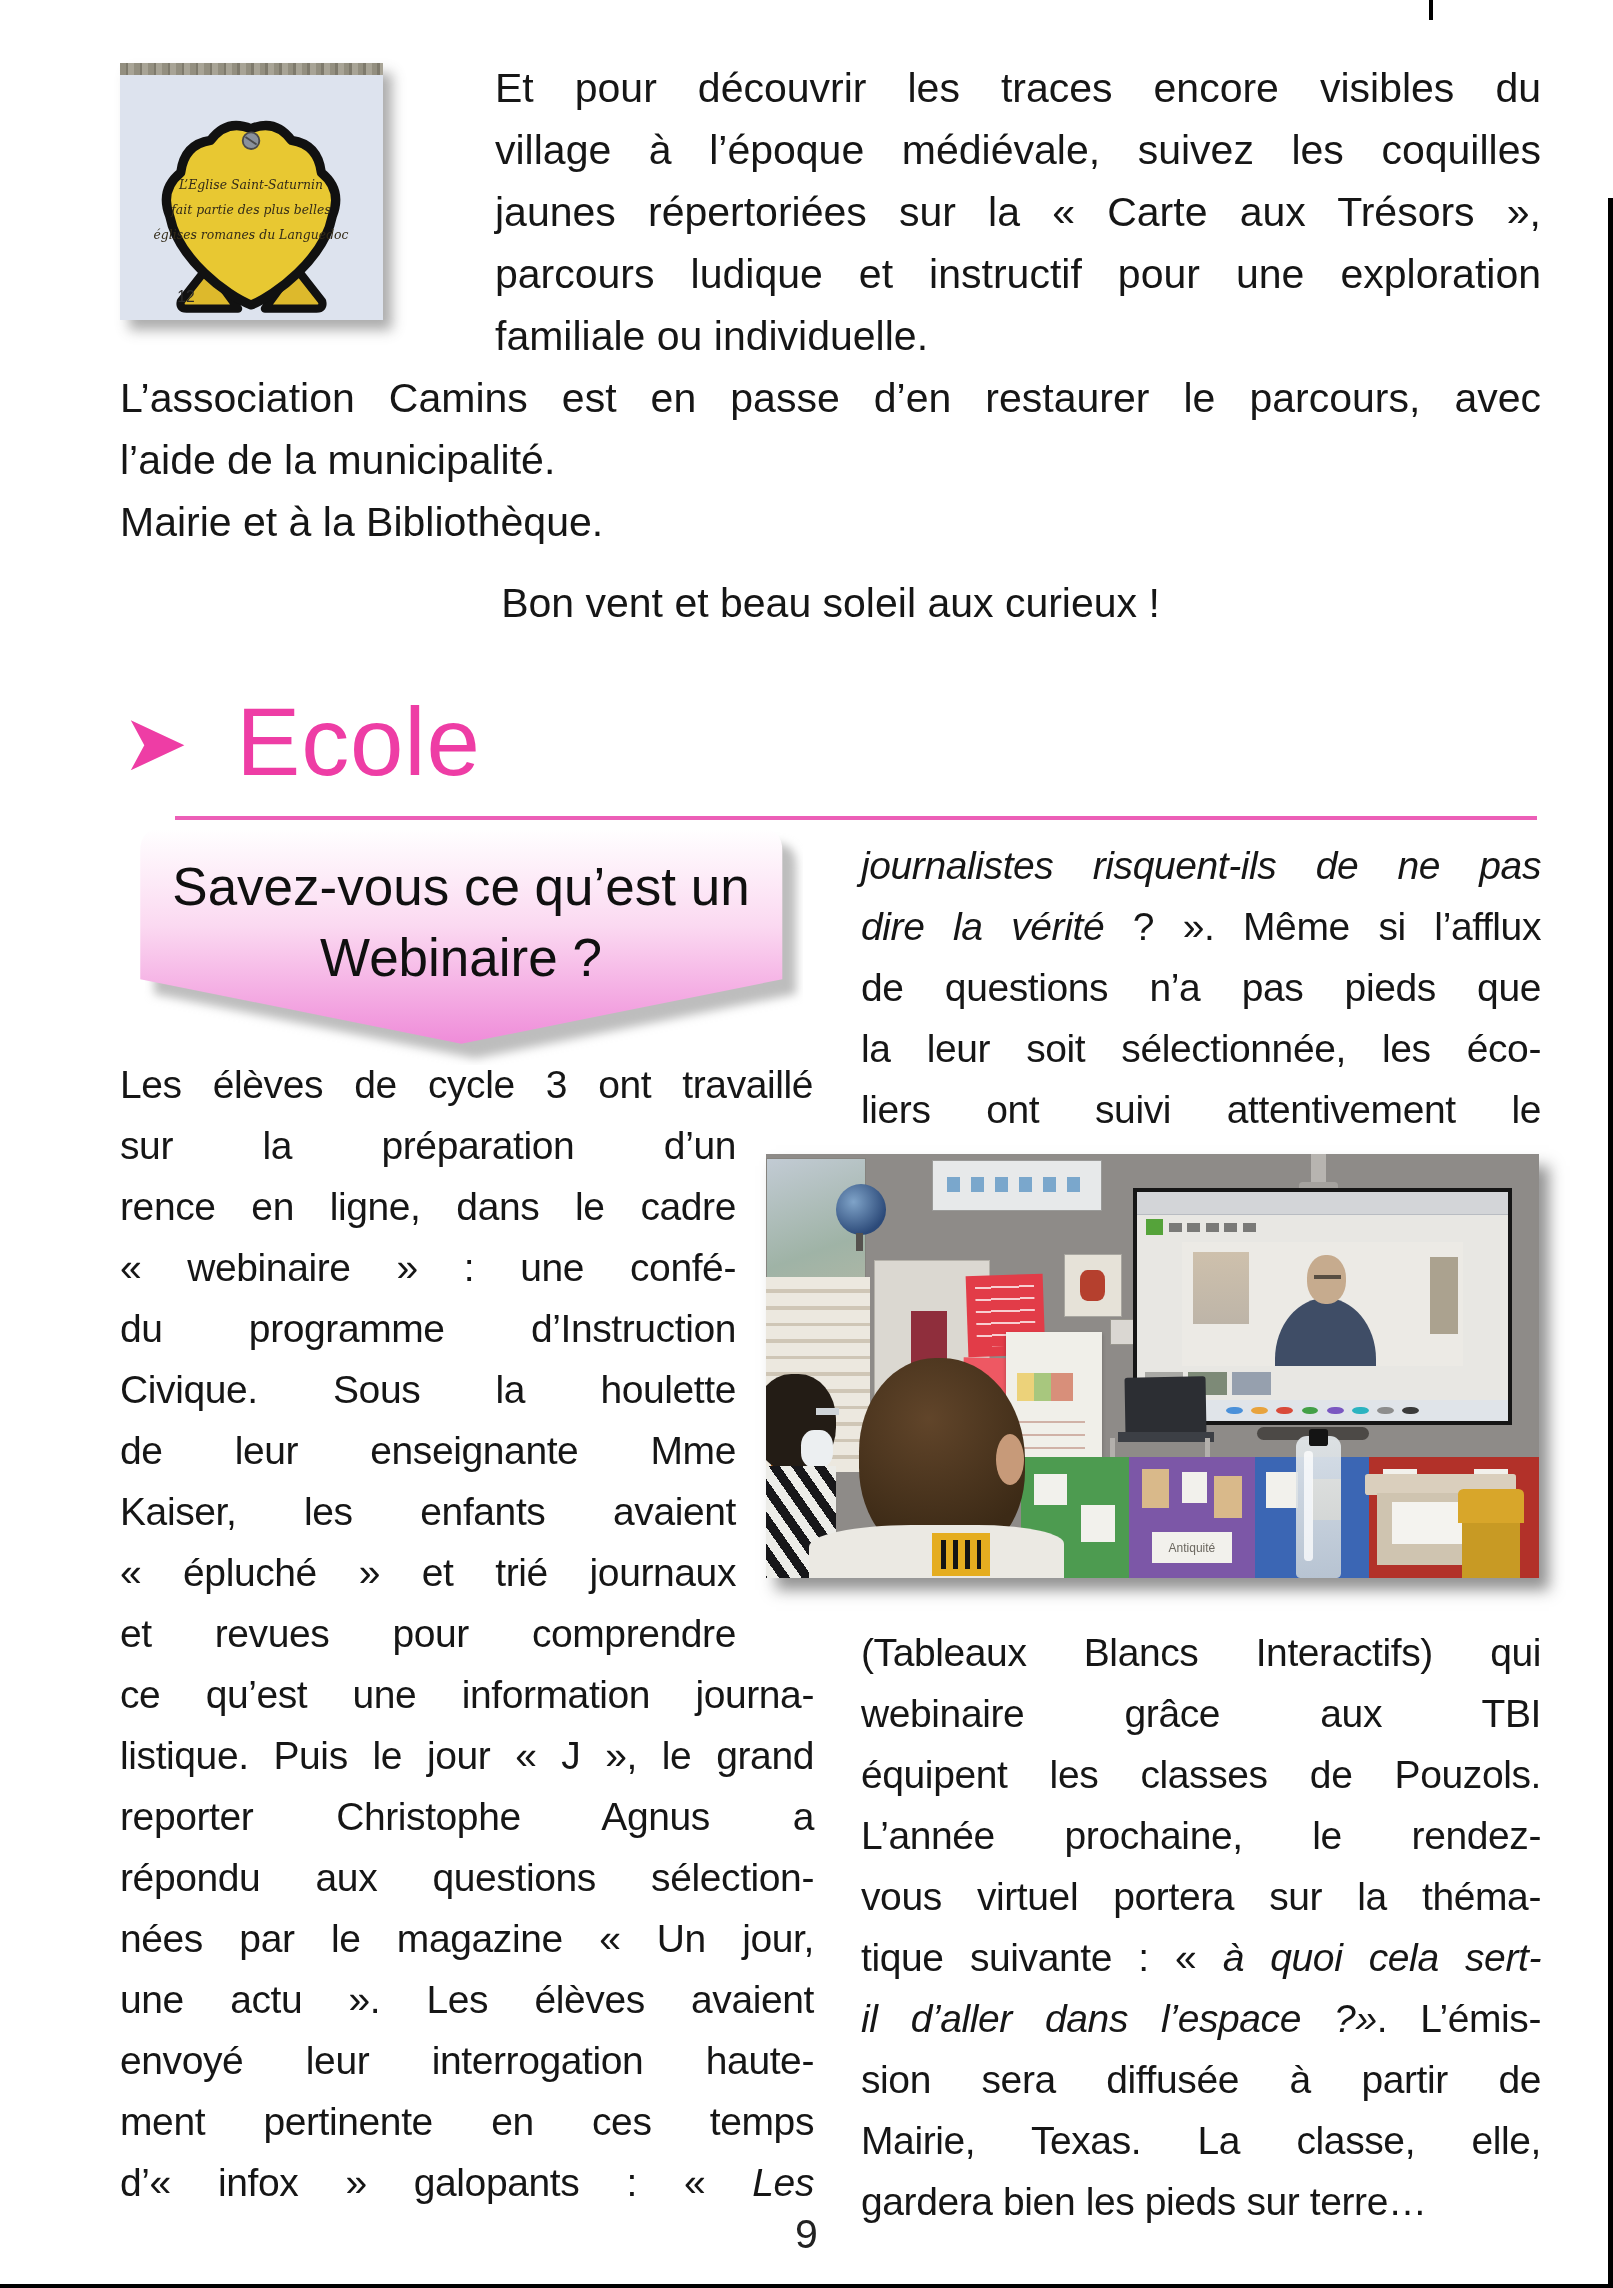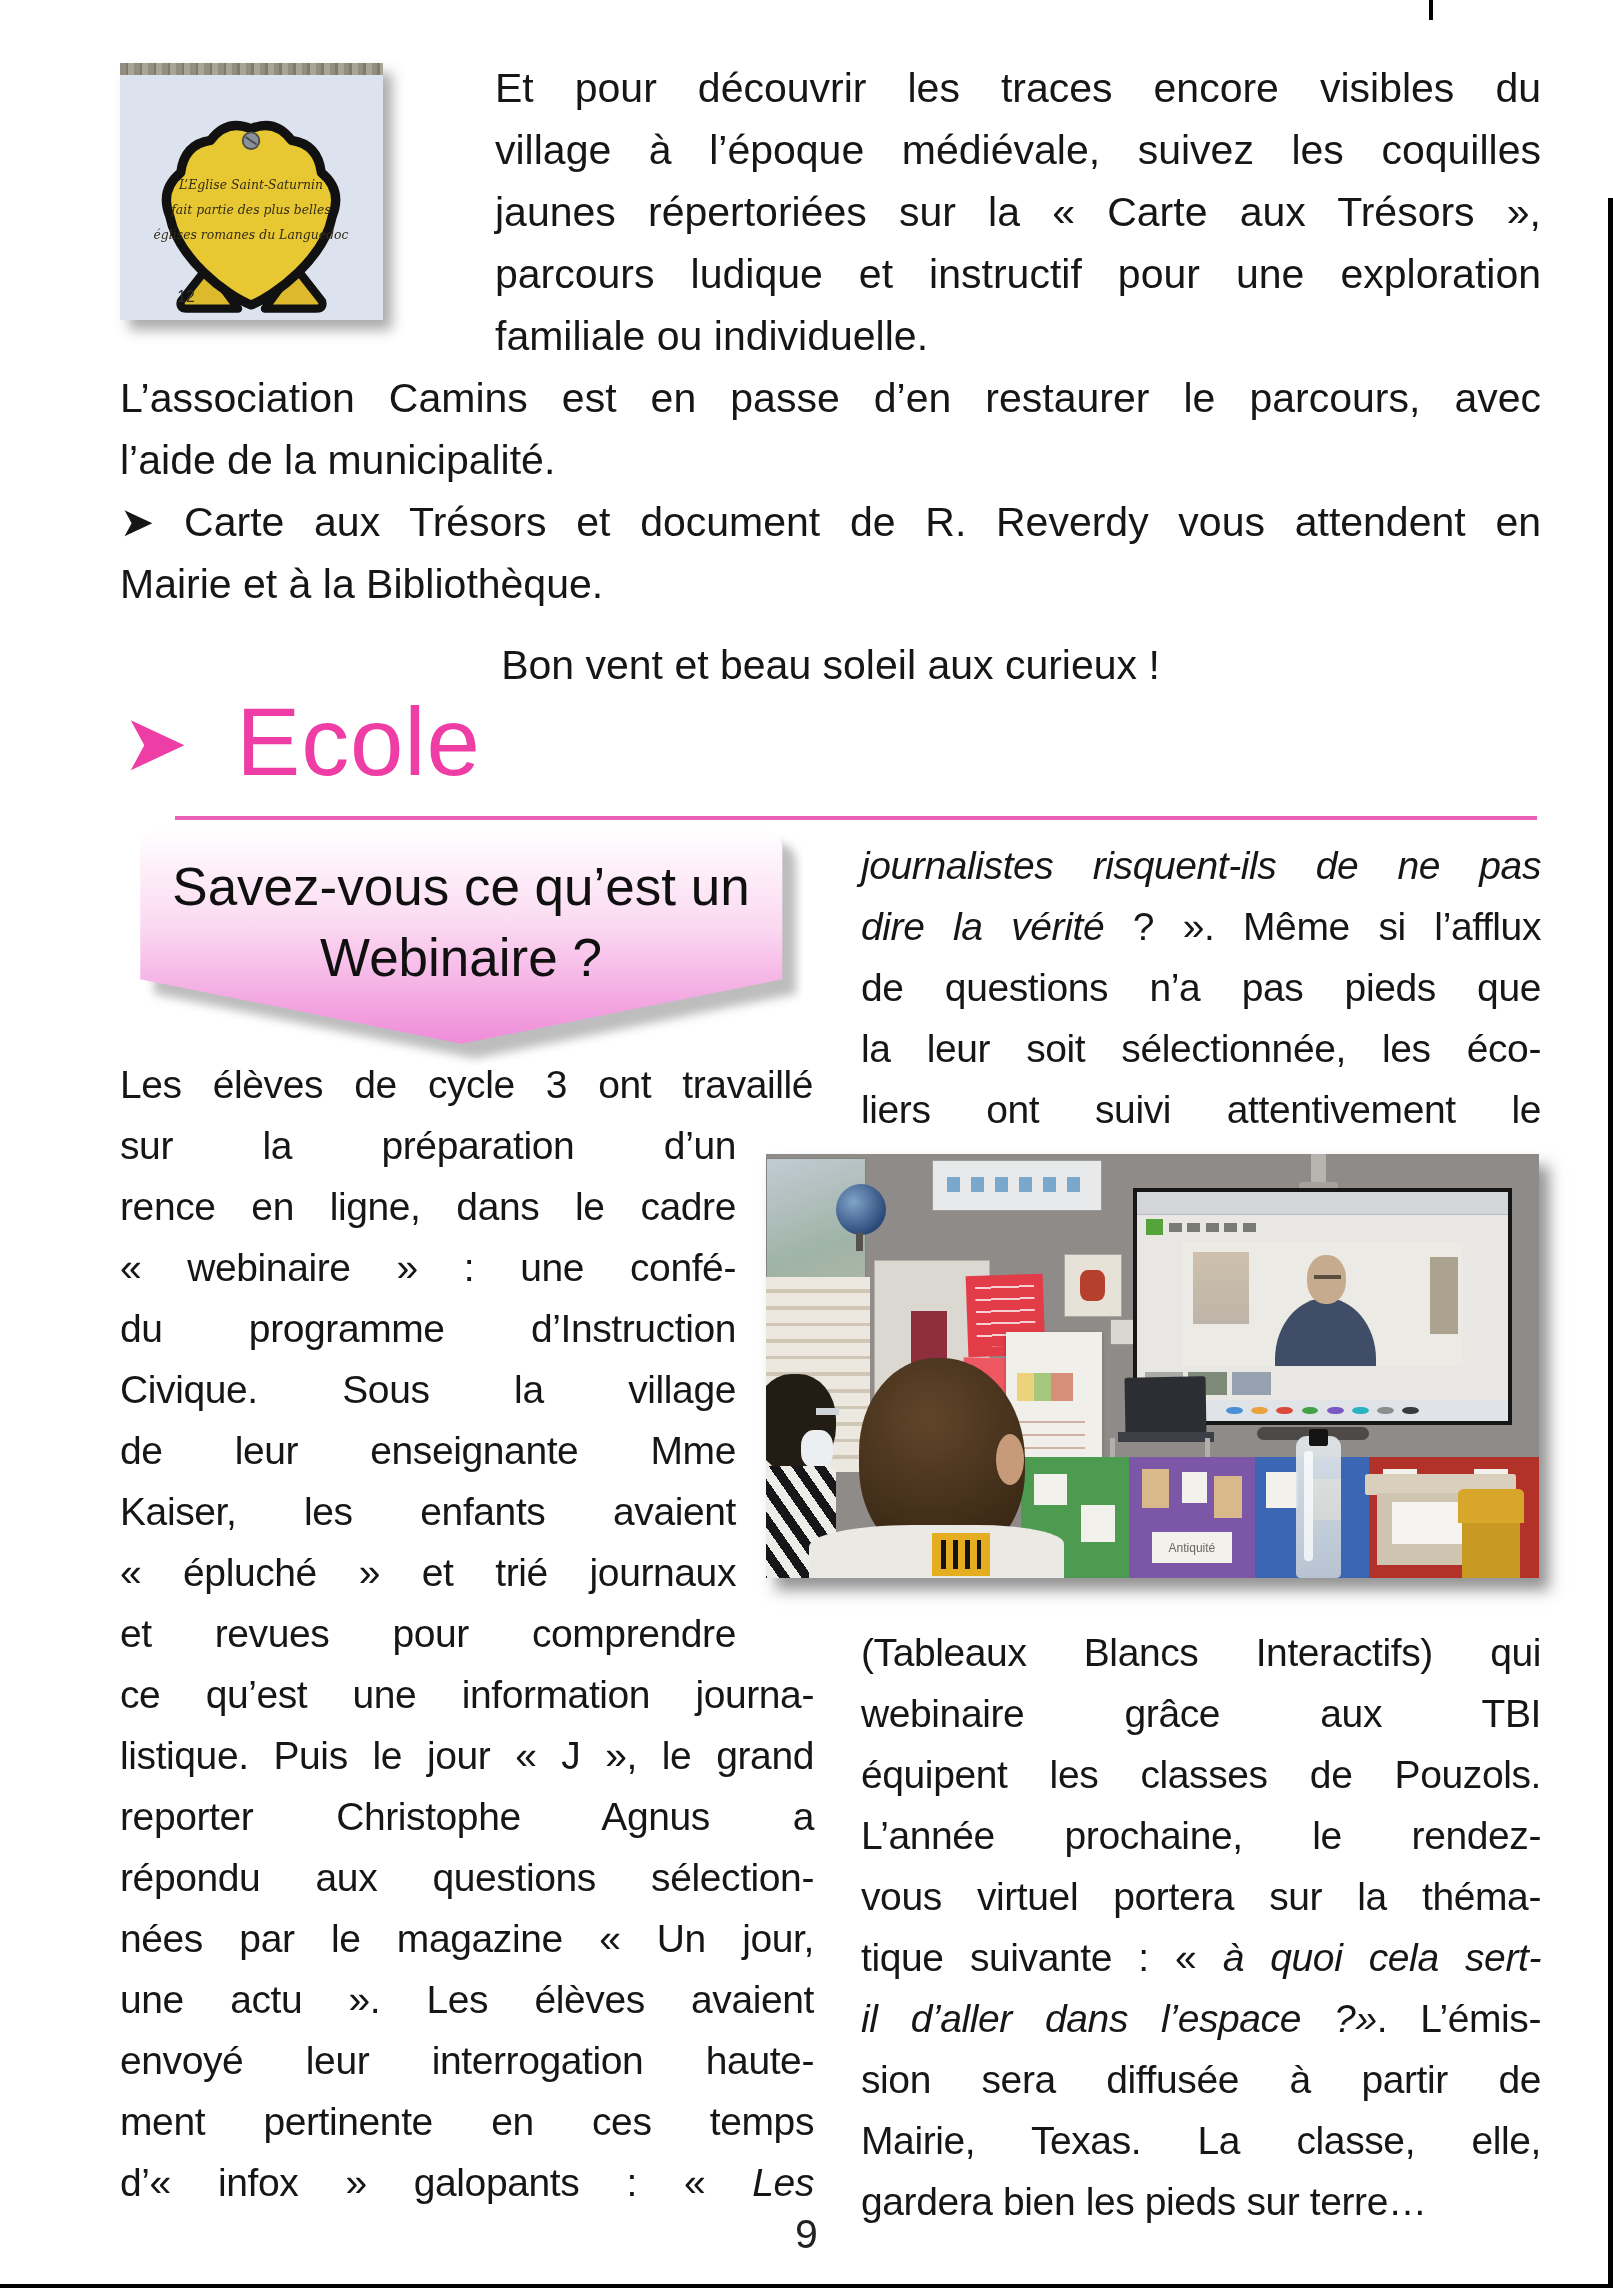--- a/index.html
+++ b/index.html
@@ -153,21 +153,20 @@
       <div class="line">village à l’époque médiévale, suivez les coquilles</div>
       <div class="line">jaunes répertoriées sur la « Carte aux Trésors »,</div>
       <div class="line">parcours ludique et instructif pour une exploration</div>
       <div class="line">familiale ou individuelle.</div>
     </div>
   <div class="jblock block-end">
       <div class="line">L’association Camins est en passe d’en restaurer le parcours, avec</div>
       <div class="line">l’aide de la municipalité.</div>
     </div>
   <div class="jblock block-end">
-      <div class="line">➤ Carte aux Trésors et document de R. Reverdy vous attendent en</div>
       <div class="line">Mairie et à la Bibliothèque.</div>
     </div>
   <div class="closing-line">Bon vent et beau soleil aux curieux !</div>
 </div>
 
 <div class="section-head">
   <span class="section-arrow">➤</span>
   <span class="section-title">Ecole</span>
 </div>
 <div class="section-rule"></div>
@@ -195,21 +194,21 @@
 
 <div class="col-left body-col">
   <div class="spacer1"></div>
   <div class="spacer2"></div>
   <div class="jblock">
       <div class="line">Les élèves de cycle 3 ont travaillé</div>
       <div class="line">sur la préparation d’un</div>
       <div class="line">rence en ligne, dans le cadre</div>
       <div class="line">« webinaire » : une confé-</div>
       <div class="line">du programme d’Instruction</div>
-      <div class="line">Civique. Sous la village</div>
+      <div class="line">Civique. Sous la houlette</div>
       <div class="line">de leur enseignante Mme</div>
       <div class="line">Kaiser, les enfants avaient</div>
       <div class="line">« épluché » et trié journaux</div>
       <div class="line">et revues pour comprendre</div>
       <div class="line">ce qu’est une information journa-</div>
       <div class="line">listique. Puis le jour « J », le grand</div>
       <div class="line">reporter Christophe Agnus a</div>
       <div class="line">répondu aux questions sélection-</div>
       <div class="line">nées par le magazine « Un jour,</div>
       <div class="line">une actu ». Les élèves avaient</div>

